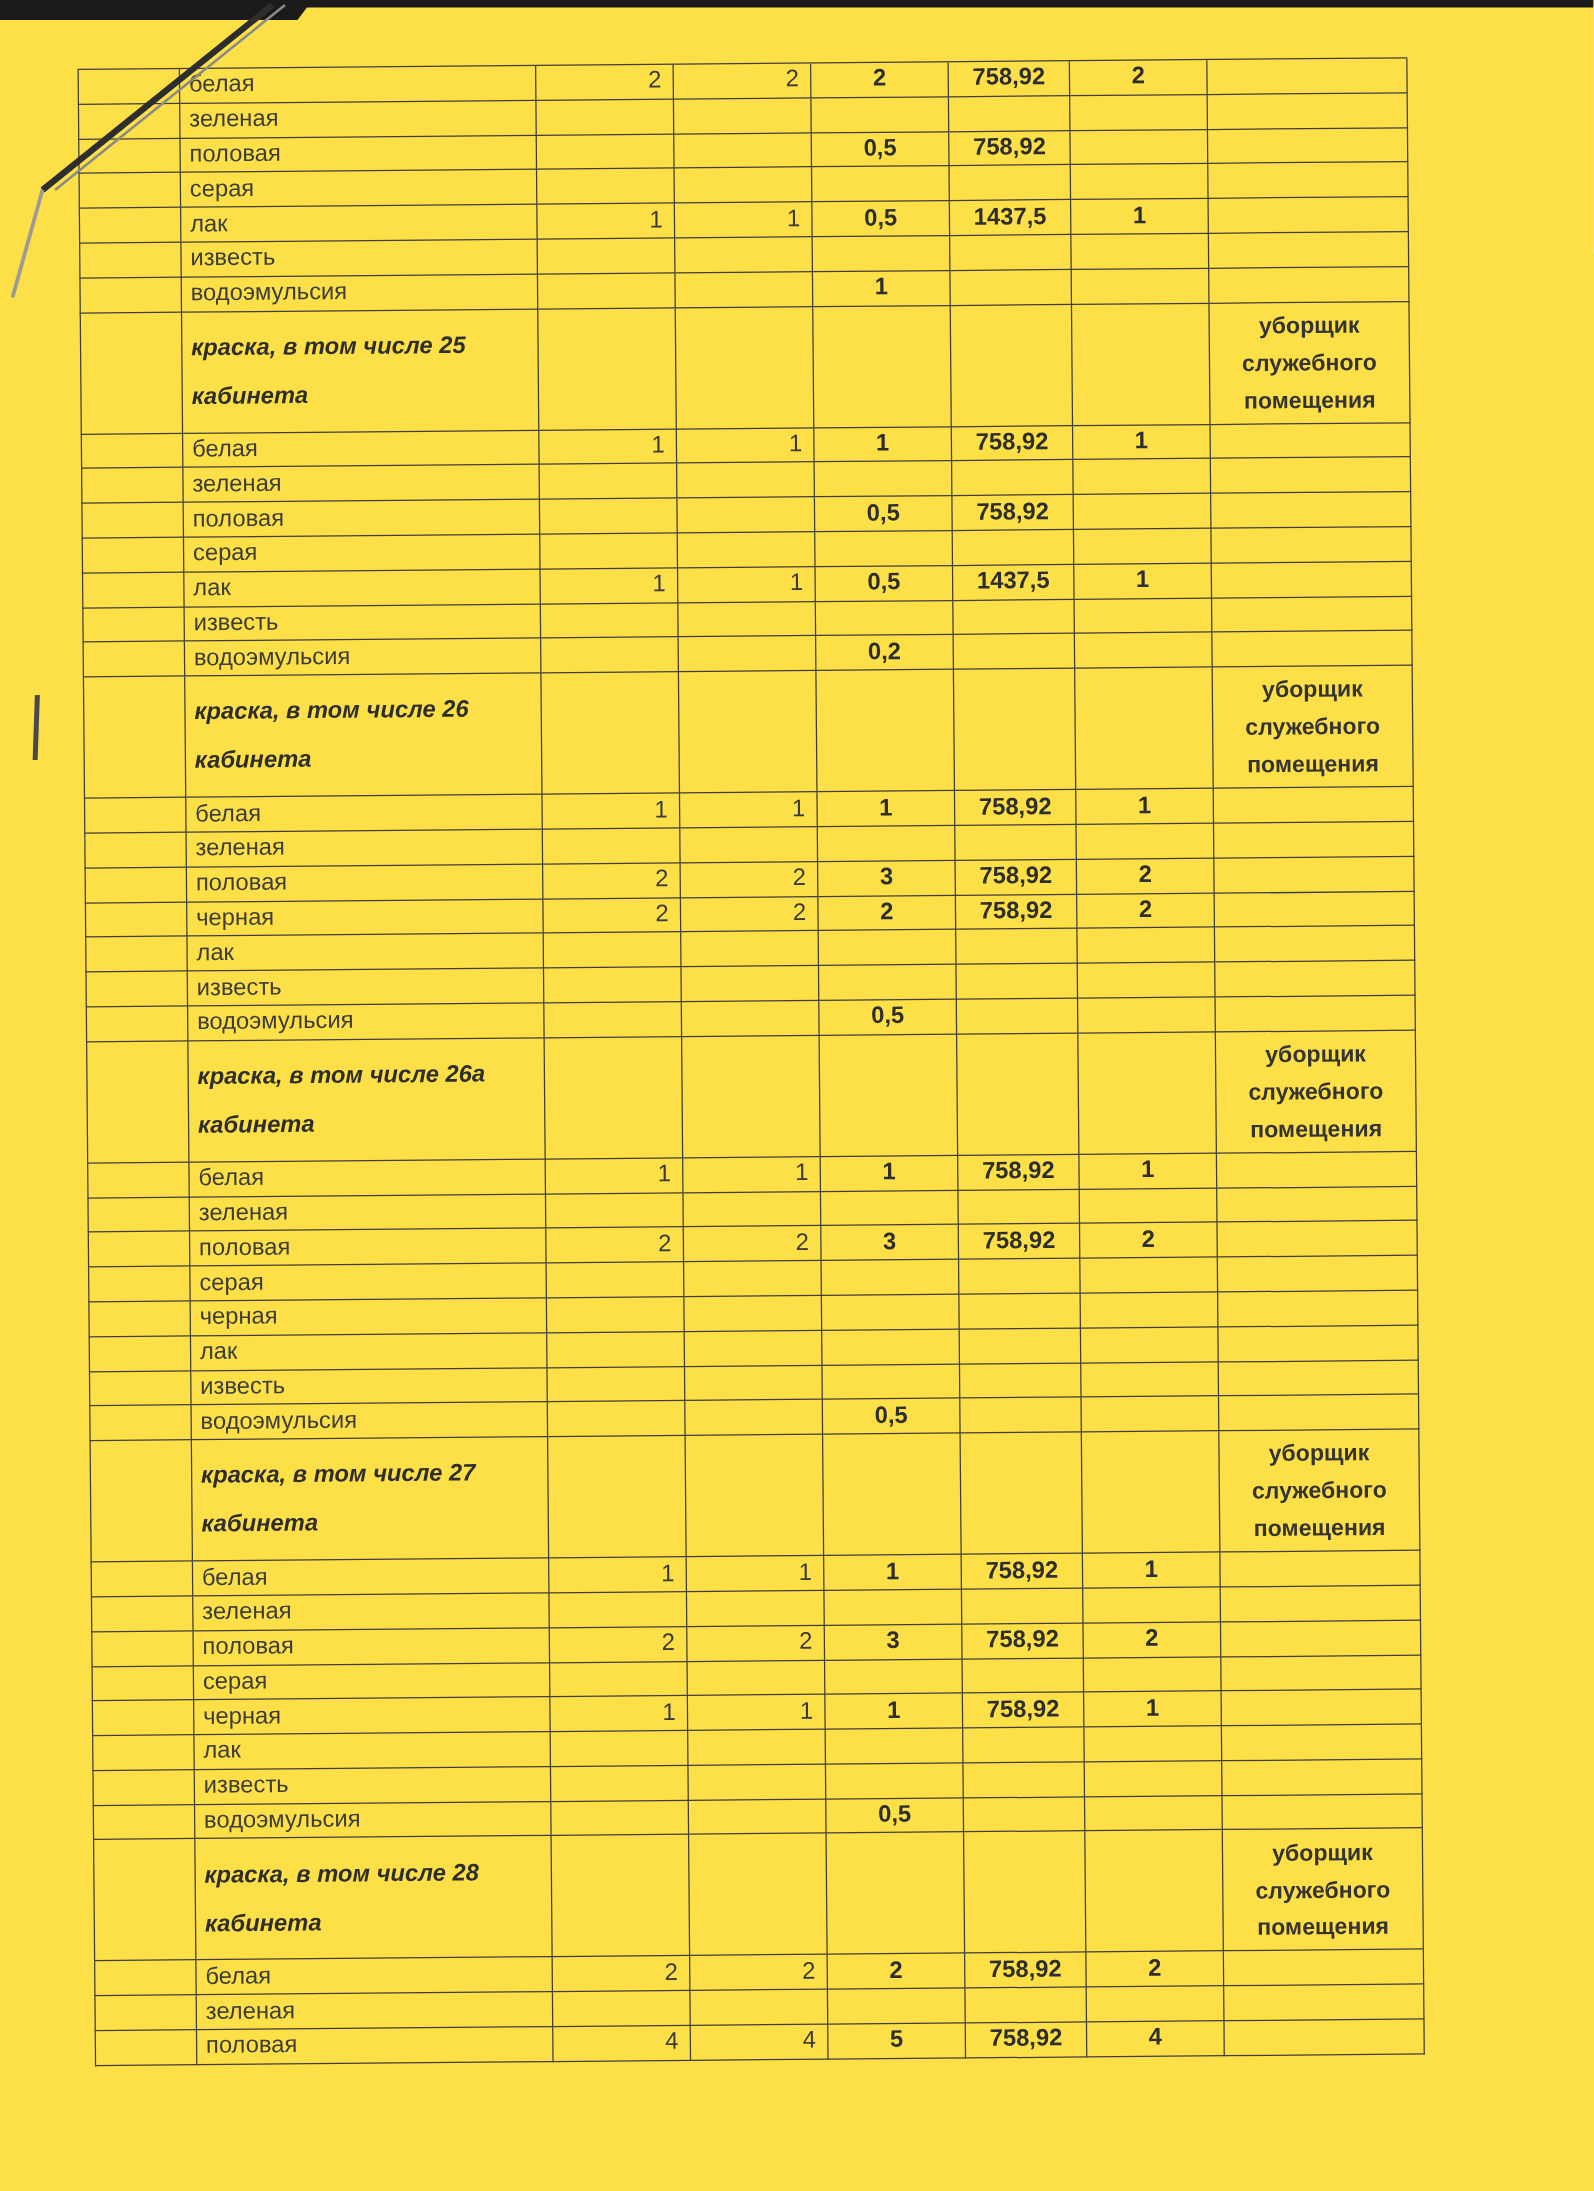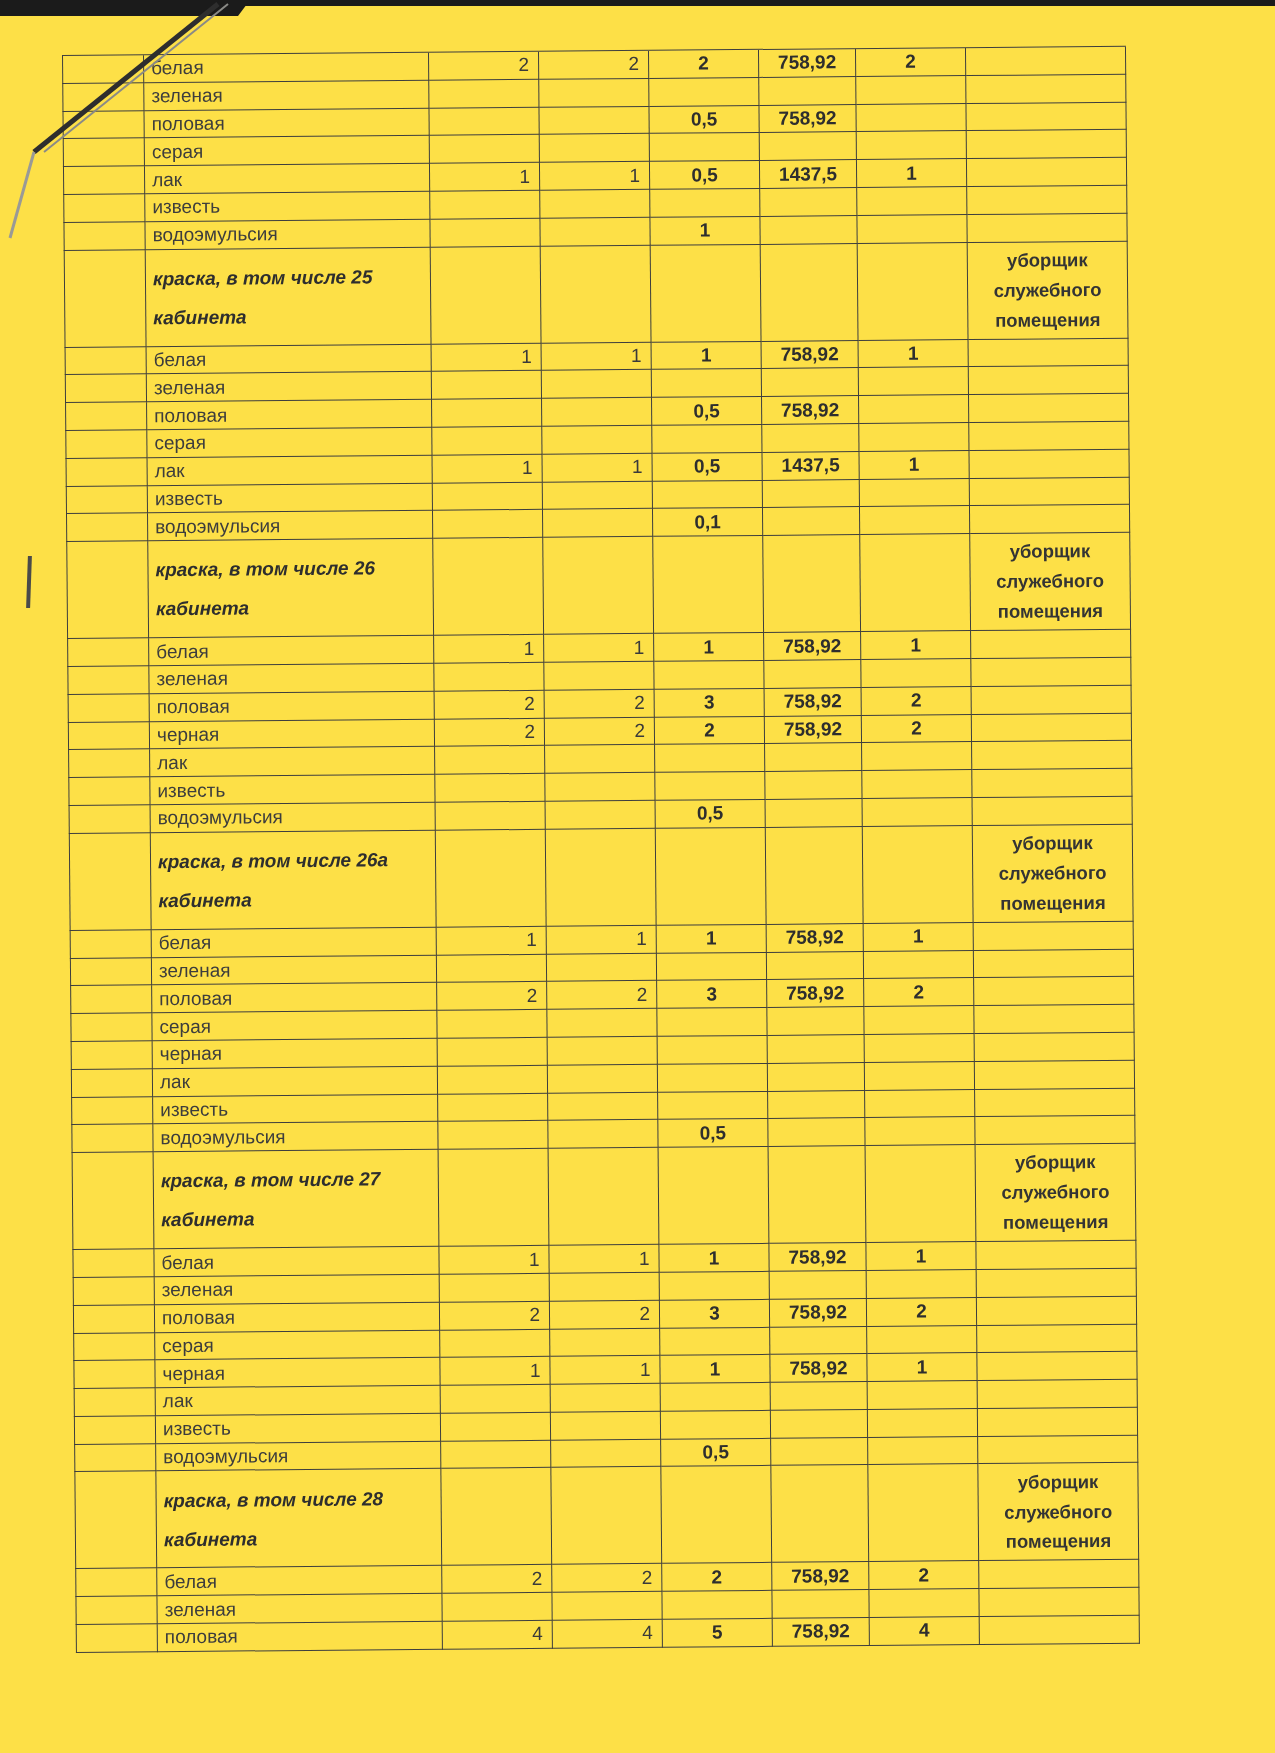--- a/index.html
+++ b/index.html
@@ -219,21 +219,21 @@
         <div class="cell num strong"></div>
         <div class="cell num strong"></div>
         <div class="cell num strong"></div>
         <div class="cell note"></div>
       </div>
       <div class="row item">
         <div class="cell c0"></div>
         <div class="cell label">водоэмульсия</div>
         <div class="cell num plain"></div>
         <div class="cell num plain"></div>
-        <div class="cell num strong">0,1</div>
+        <div class="cell num strong">0,2</div>
         <div class="cell num strong"></div>
         <div class="cell num strong"></div>
         <div class="cell note"></div>
       </div>
       <div class="row section">
         <div class="cell c0"></div>
         <div class="cell label section-label">
           <div>краска, в том числе 26</div>
           <div>кабинета</div>
         </div>

